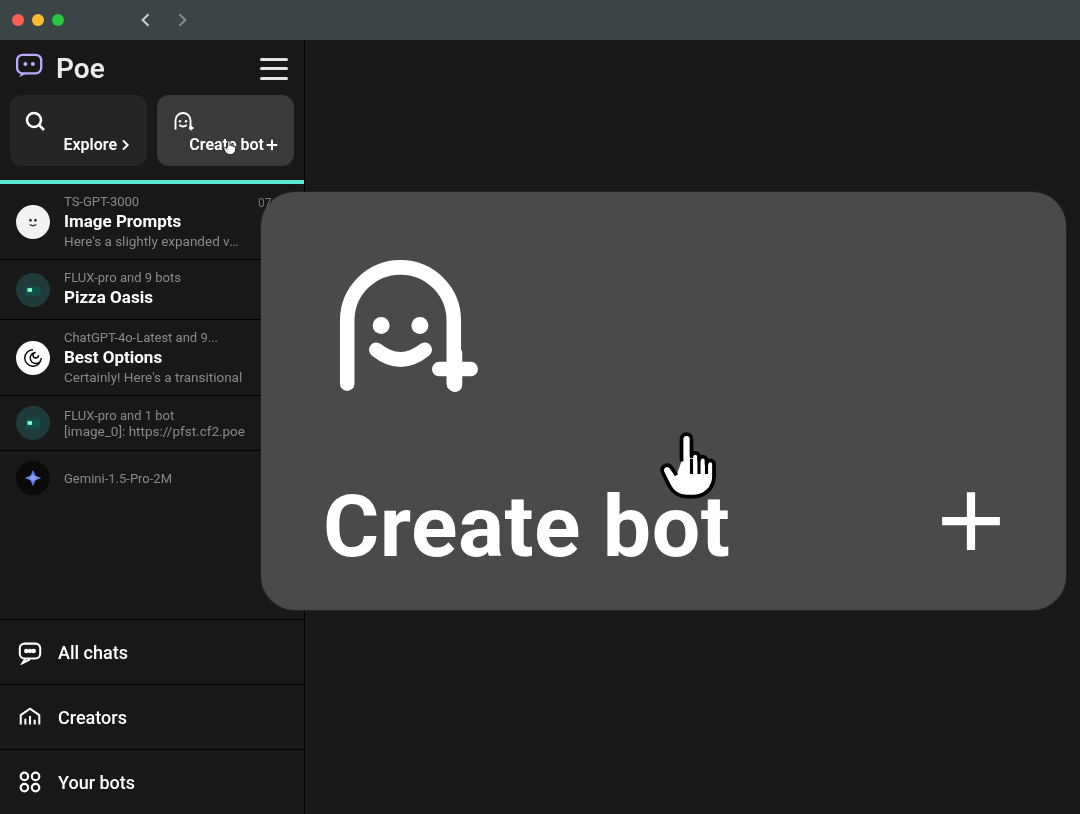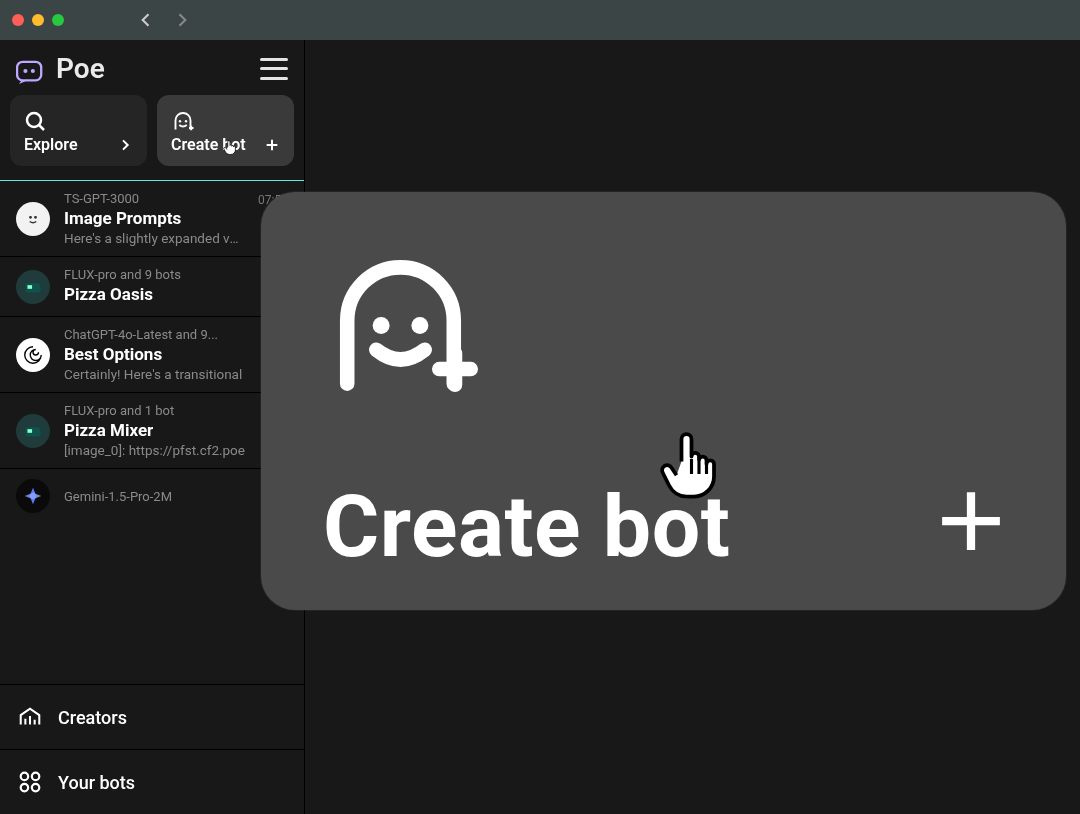--- a/index.html
+++ b/index.html
@@ -12,35 +12,35 @@
   .dot.yellow { background:#febc2e; }
   .dot.green { background:#28c840; }
   .nav-arrow { color:#ccc; width:28px; height:28px; display:flex; align-items:center; justify-content:center; cursor:pointer; }
   .nav-arrow svg { width:20px; height:20px; stroke:#ccc; stroke-width:2.5; fill:none; }
   
   .app { display:flex; height:calc(100% - 40px); }
   .sidebar { width:305px; background:#181818; display:flex; flex-direction:column; border-right:1px solid #000; }
   .main { flex:1; background:#181818; position:relative; }
   
   .brand-row { display:flex; align-items:center; justify-content:space-between; padding:12px 16px 10px 16px; }
-  .brand { display:flex; align-items:flex-end; gap:10px; font-size:28px; font-weight:600; }
+  .brand { display:flex; align-items:flex-start; gap:10px; font-size:28px; font-weight:600; }
   .brand-icon { width:30px; height:26px; }
   .hamburger { width:28px; height:22px; cursor:pointer; display:flex; flex-direction:column; justify-content:space-between; }
   .hamburger span { display:block; height:3px; background:#e4e4e4; border-radius:2px; }
   
   .action-row { display:flex; gap:10px; padding:0 10px 14px 10px; }
   .action-card { flex:1; background:#252525; border-radius:12px; padding:14px 14px 12px 14px; display:flex; flex-direction:column; justify-content:space-between; min-height:68px; cursor:pointer; }
   .action-card.active { background:#3a3a3a; }
   .action-top { height:26px; display:flex; align-items:center; }
-  .action-bottom { display:flex; align-items:center; justify-content:space-between; font-size:16px; font-weight:600; color:#fff; }
+  .action-bottom { display:flex; align-items:center; justify-content:flex-end; font-size:16px; font-weight:600; color:#fff; }
   .action-bottom svg { width:16px; height:16px; }
   
   .chatlist { flex:1; overflow:hidden; }
   .chat-entry, .nav-entry { display:flex; align-items:center; gap:14px; padding:10px 16px; cursor:pointer; border-top:1px solid #000; }
-  .chatlist .chat-entry:first-child { border-top:1px solid #5eead4; }
+  .chatlist .chat-entry:first-child { border-top:4px solid #5eead4; }
   .chat-entry .avatar { width:34px; height:34px; border-radius:50%; background:#333; flex-shrink:0; display:flex; align-items:center; justify-content:center; overflow:hidden; }
   .chat-text { flex:1; min-width:0; }
   .chat-meta { font-size:13px; color:#8a8a8a; white-space:nowrap; overflow:hidden; text-overflow:ellipsis; }
   .chat-title { font-size:17px; font-weight:700; color:#fff; margin:2px 0; white-space:nowrap; overflow:hidden; text-overflow:ellipsis; }
   .chat-preview { font-size:13.5px; color:#8a8a8a; white-space:nowrap; overflow:hidden; text-overflow:ellipsis; }
   .chat-entry .time { font-size:12px; color:#777; align-self:flex-start; margin-top:2px; }
   
   .nav-entry { padding:18px 16px; }
   .nav-entry .nav-icon { width:28px; height:28px; display:flex; align-items:center; justify-content:center; }
   .nav-label { font-size:18px; font-weight:500; color:#fff; }
@@ -183,38 +183,49 @@
 
       <div class="chat-entry">
         <div class="avatar train">
            <svg viewBox="0 0 24 24" width="22" height="22">
               <rect x="4" y="8" width="16" height="10" rx="2" fill="#0f524c"></rect>
               <rect x="6" y="10" width="5" height="4" fill="#8fc"></rect>
             </svg>
         </div>
         <div class="chat-text">
           <div class="chat-meta">FLUX-pro and 1 bot</div>
-          <div class="chat-title">Pizza Mixer</div>
           <div class="chat-preview">[image_0]: https://pfst.cf2.poe</div>
         </div>
       </div>
 
       <div class="chat-entry">
         <div class="avatar diamond">
           <svg viewBox="0 0 24 24" width="20" height="20">
               <path d="M12 2l4 10-4 10-4-10z" fill="#5b7bff"></path>
               <path d="M2 12l10-4 10 4-10 4z" fill="#8fa6ff" opacity="0.8"></path>
             </svg>
         </div>
         <div class="chat-text">
           <div class="chat-meta">Gemini-1.5-Pro-2M</div>
         </div>
       </div>
     </div>
 
+    <div class="nav-entry">
+      <div class="nav-icon">
+        <svg viewBox="0 0 28 28" width="26" height="26" fill="none" stroke="#fff" stroke-width="2.2">
+            <rect x="3" y="5" width="22" height="16" rx="5"></rect>
+            <path d="M9 21l-3 5 8-4"></path>
+            <circle cx="10" cy="13" r="1.3" fill="#fff"></circle>
+            <circle cx="14" cy="13" r="1.3" fill="#fff"></circle>
+            <circle cx="18" cy="13" r="1.3" fill="#fff"></circle>
+          </svg>
+      </div>
+      <div class="nav-label">All chats</div>
+    </div>
 
     <div class="nav-entry" style="border-bottom:none;">
       <div class="nav-icon">
         <svg viewBox="0 0 28 28" width="26" height="26" fill="none" stroke="#fff" stroke-width="2.2">
             <path d="M4 22V12l10-7 10 7v10"></path>
             <path d="M9 22v-6M14 22v-9M19 22v-5"></path>
           </svg>
       </div>
       <div class="nav-label">Creators</div>
     </div>

